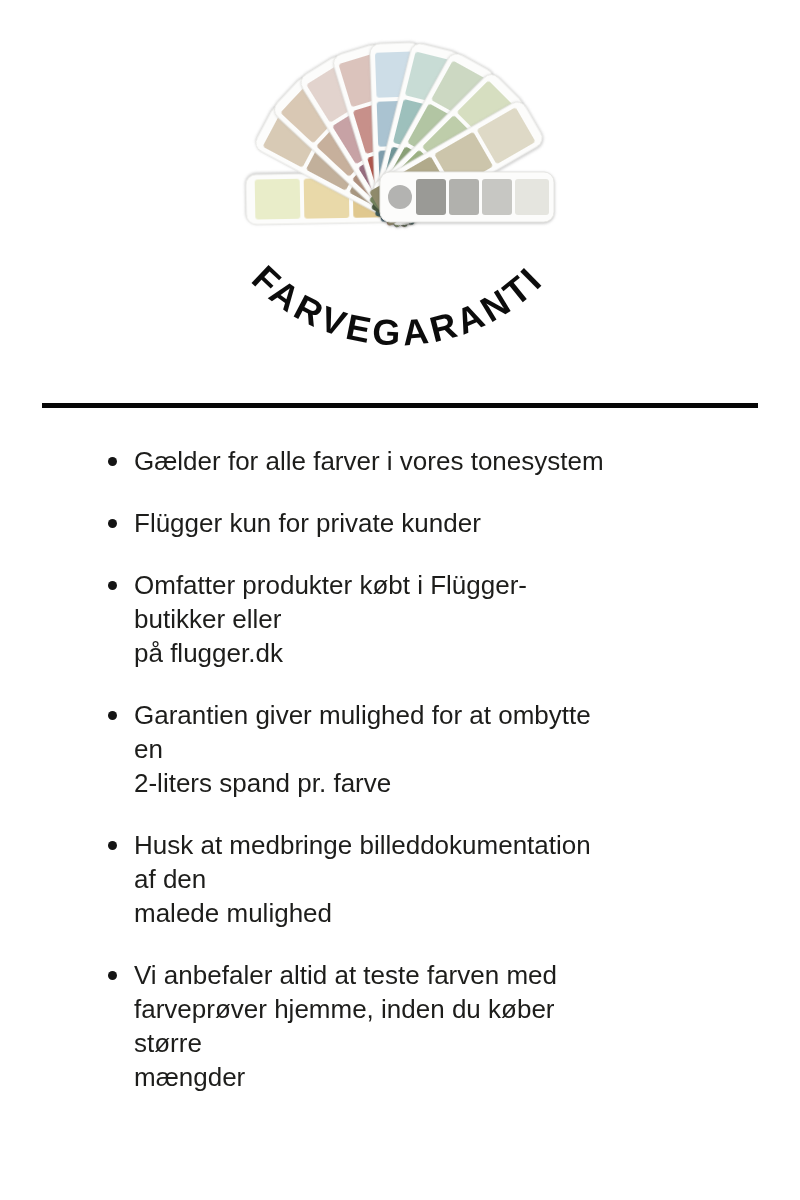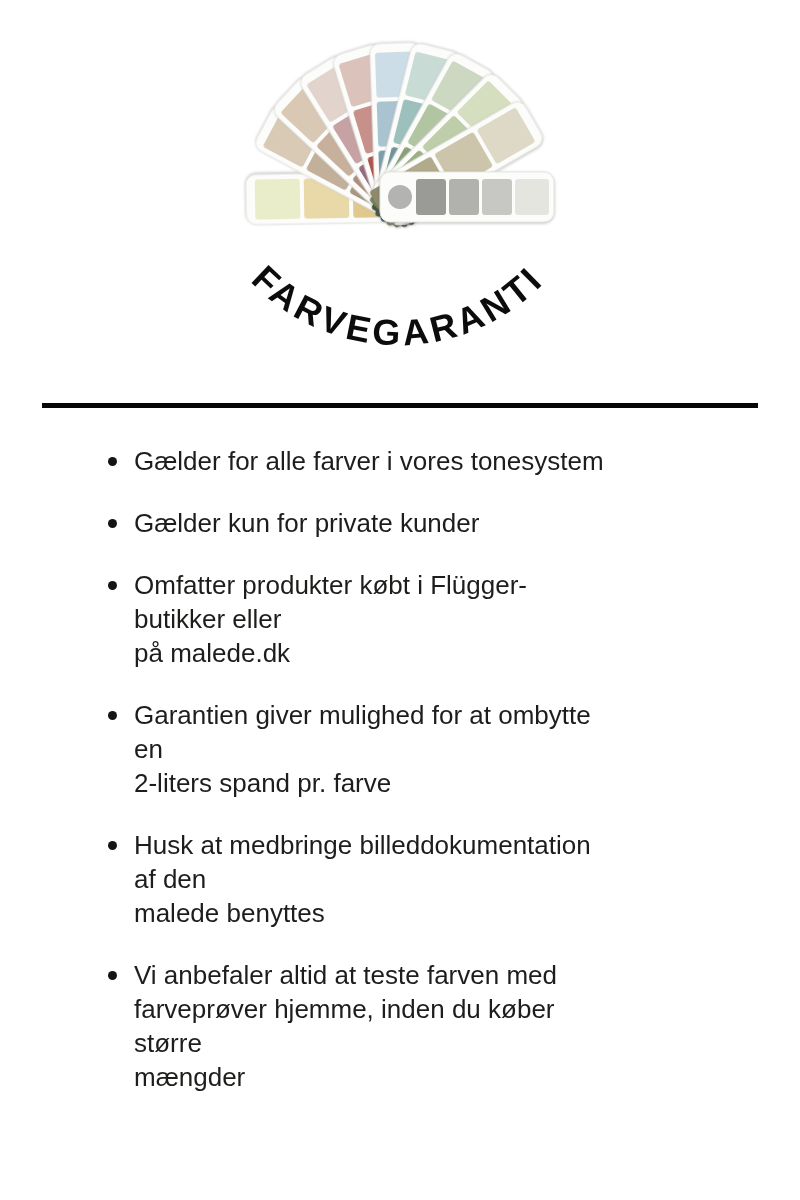--- a/index.html
+++ b/index.html
@@ -119,36 +119,36 @@
 
   <div class="divider"></div>
 
   <ul class="terms">
     <li>
       <span class="dot"></span>
       <span class="li-text">Gælder for alle farver i vores tonesystem</span>
     </li>
     <li>
       <span class="dot"></span>
-      <span class="li-text">Gælder kun for private kunder</span>
+      <span class="li-text">Flügger kun for private kunder</span>
     </li>
     <li>
       <span class="dot"></span>
       <span class="li-text">Omfatter produkter købt i Flügger-butikker eller
-på malede.dk</span>
+på flugger.dk</span>
     </li>
     <li>
       <span class="dot"></span>
       <span class="li-text">Garantien giver mulighed for at ombytte en
 2-liters spand pr. farve</span>
     </li>
     <li>
       <span class="dot"></span>
       <span class="li-text">Husk at medbringe billeddokumentation af den
-malede benyttes</span>
+malede mulighed</span>
     </li>
     <li>
       <span class="dot"></span>
       <span class="li-text">Vi anbefaler altid at teste farven med
 farveprøver hjemme, inden du køber større
 mængder</span>
     </li>
   </ul>
 
 </div>

